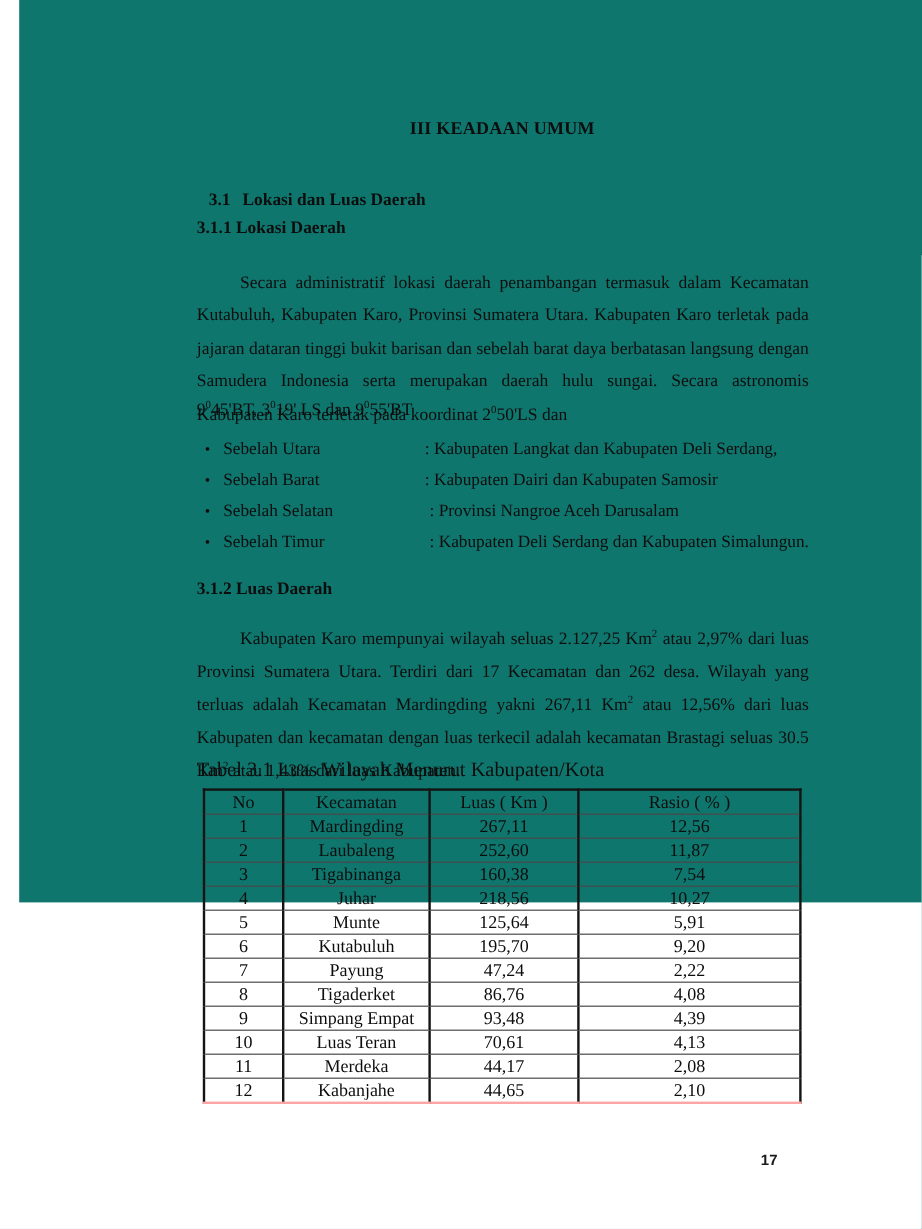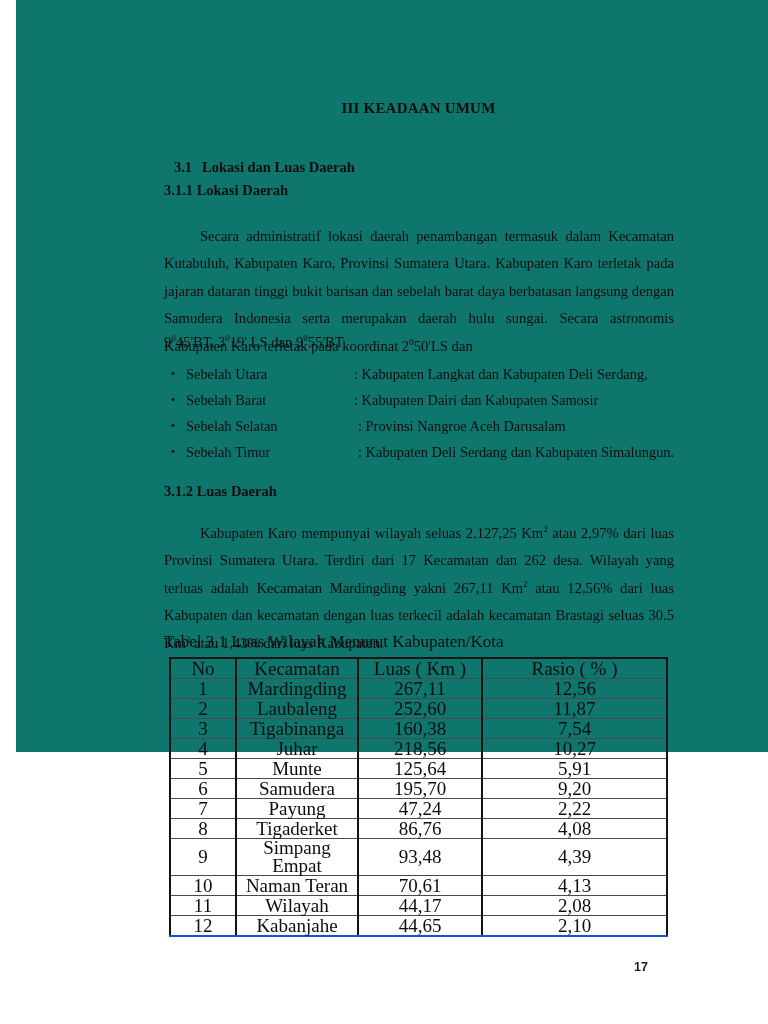--- a/index.html
+++ b/index.html
@@ -126,21 +126,21 @@
     font-size: 17px;
   }
 
   
   .data-table {
     position: absolute;
     left: 153px;
     top: 657px;
     width: 497px;
     border-collapse: collapse;
-    font-size: 19px;
+    font-size: 15px;
     table-layout: fixed;
   }
   .data-table col.c-no    { width: 66px; }
   .data-table col.c-kec   { width: 122px; }
   .data-table col.c-luas  { width: 124px; }
   .data-table col.c-rasio { width: 185px; }
 
   .data-table td {
     height: 19px;
     padding: 0;
@@ -149,21 +149,21 @@
     border-top: 1px solid #4a4a4a;
     border-bottom: 1px solid #4a4a4a;
     border-left: 2px solid #141414;
     border-right: 2px solid #141414;
     line-height: 18px;
   }
   .data-table tr:first-child td {
     border-top: 2px solid #141414;
   }
   .data-table tr:last-child td {
-    border-bottom: 2px solid #1d4ed8;
+    border-bottom: 2px solid #fca5a5;
   }
 
   
   .page-number {
     position: absolute;
     left: 600px;
     top: 944px;
     width: 50px;
     text-align: center;
     font-family: "Liberation Sans", sans-serif;
@@ -258,21 +258,21 @@
           <td>10,27</td>
         </tr>
         <tr>
           <td>5</td>
           <td>Munte</td>
           <td>125,64</td>
           <td>5,91</td>
         </tr>
         <tr>
           <td>6</td>
-          <td>Samudera</td>
+          <td>Kutabuluh</td>
           <td>195,70</td>
           <td>9,20</td>
         </tr>
         <tr>
           <td>7</td>
           <td>Payung</td>
           <td>47,24</td>
           <td>2,22</td>
         </tr>
         <tr>
@@ -282,27 +282,27 @@
           <td>4,08</td>
         </tr>
         <tr>
           <td>9</td>
           <td>Simpang Empat</td>
           <td>93,48</td>
           <td>4,39</td>
         </tr>
         <tr>
           <td>10</td>
-          <td>Naman Teran</td>
+          <td>Luas Teran</td>
           <td>70,61</td>
           <td>4,13</td>
         </tr>
         <tr>
           <td>11</td>
-          <td>Wilayah</td>
+          <td>Merdeka</td>
           <td>44,17</td>
           <td>2,08</td>
         </tr>
         <tr>
           <td>12</td>
           <td>Kabanjahe</td>
           <td>44,65</td>
           <td>2,10</td>
         </tr>
       </tbody>

